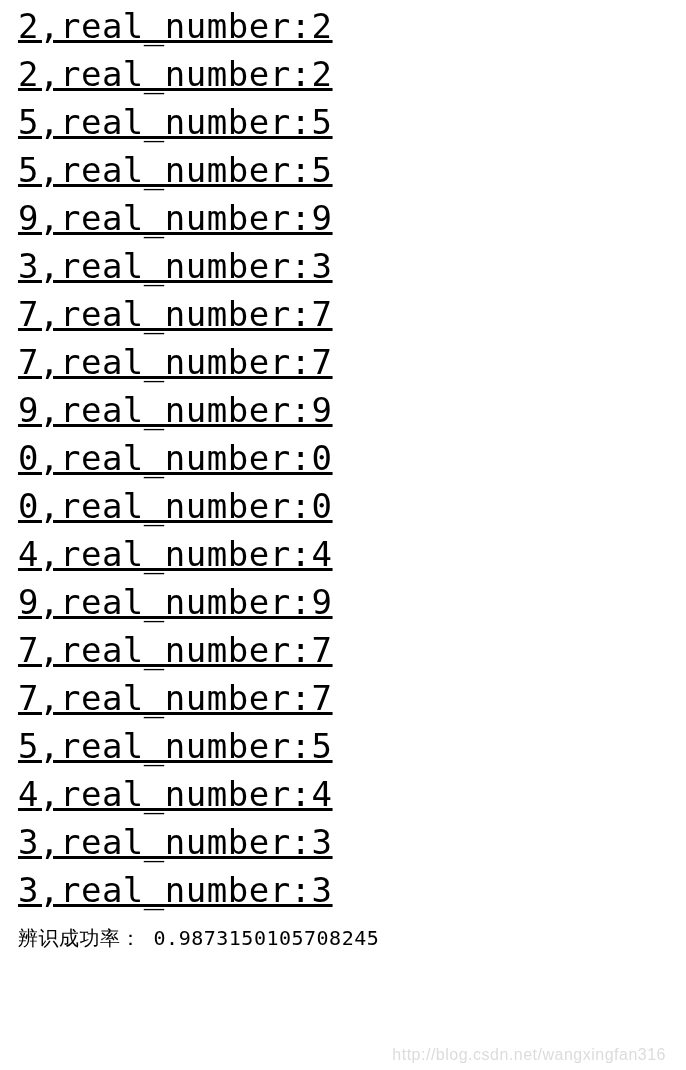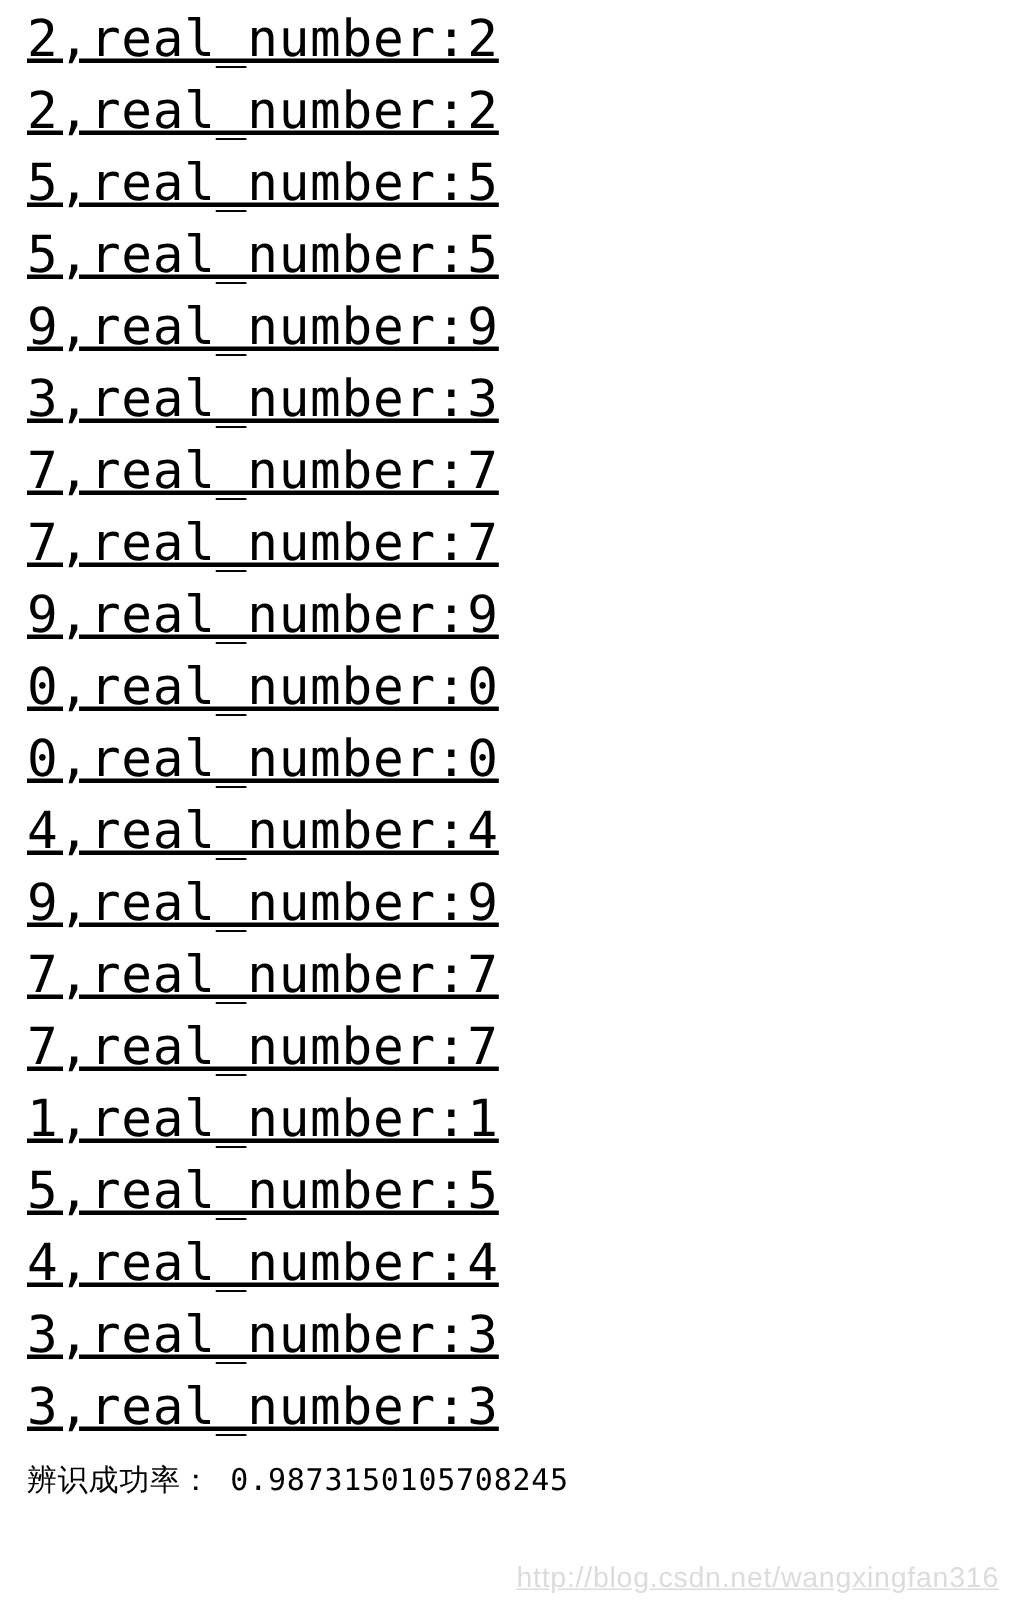--- a/index.html
+++ b/index.html
@@ -29,24 +29,23 @@
       line-height: 48px;
       white-space: nowrap;
       font-size: 20px;
       letter-spacing: 0.5px;
     }
     .watermark {
       position: absolute;
       bottom: 6px;
       right: 20px;
       font-family: "Arial", sans-serif;
-      font-size: 19px;
+      font-size: 16px;
       color: #dcdcdc;
       letter-spacing: 0.5px;
-      text-decoration: underline;
     }
   </style>
 </head>
 <body>
 
 <div id="output-lines">
     <div class="line">2,real_number:2</div>
     <div class="line">2,real_number:2</div>
     <div class="line">5,real_number:5</div>
     <div class="line">5,real_number:5</div>
@@ -54,21 +53,20 @@
     <div class="line">3,real_number:3</div>
     <div class="line">7,real_number:7</div>
     <div class="line">7,real_number:7</div>
     <div class="line">9,real_number:9</div>
     <div class="line">0,real_number:0</div>
     <div class="line">0,real_number:0</div>
     <div class="line">4,real_number:4</div>
     <div class="line">9,real_number:9</div>
     <div class="line">7,real_number:7</div>
     <div class="line">7,real_number:7</div>
-    <div class="line">1,real_number:1</div>
     <div class="line">5,real_number:5</div>
     <div class="line">4,real_number:4</div>
     <div class="line">3,real_number:3</div>
     <div class="line">3,real_number:3</div>
   </div>
 
 <div class="result-line">
   <span>辨识成功率：</span>
   <span>0.9873150105708245</span>
 </div>

